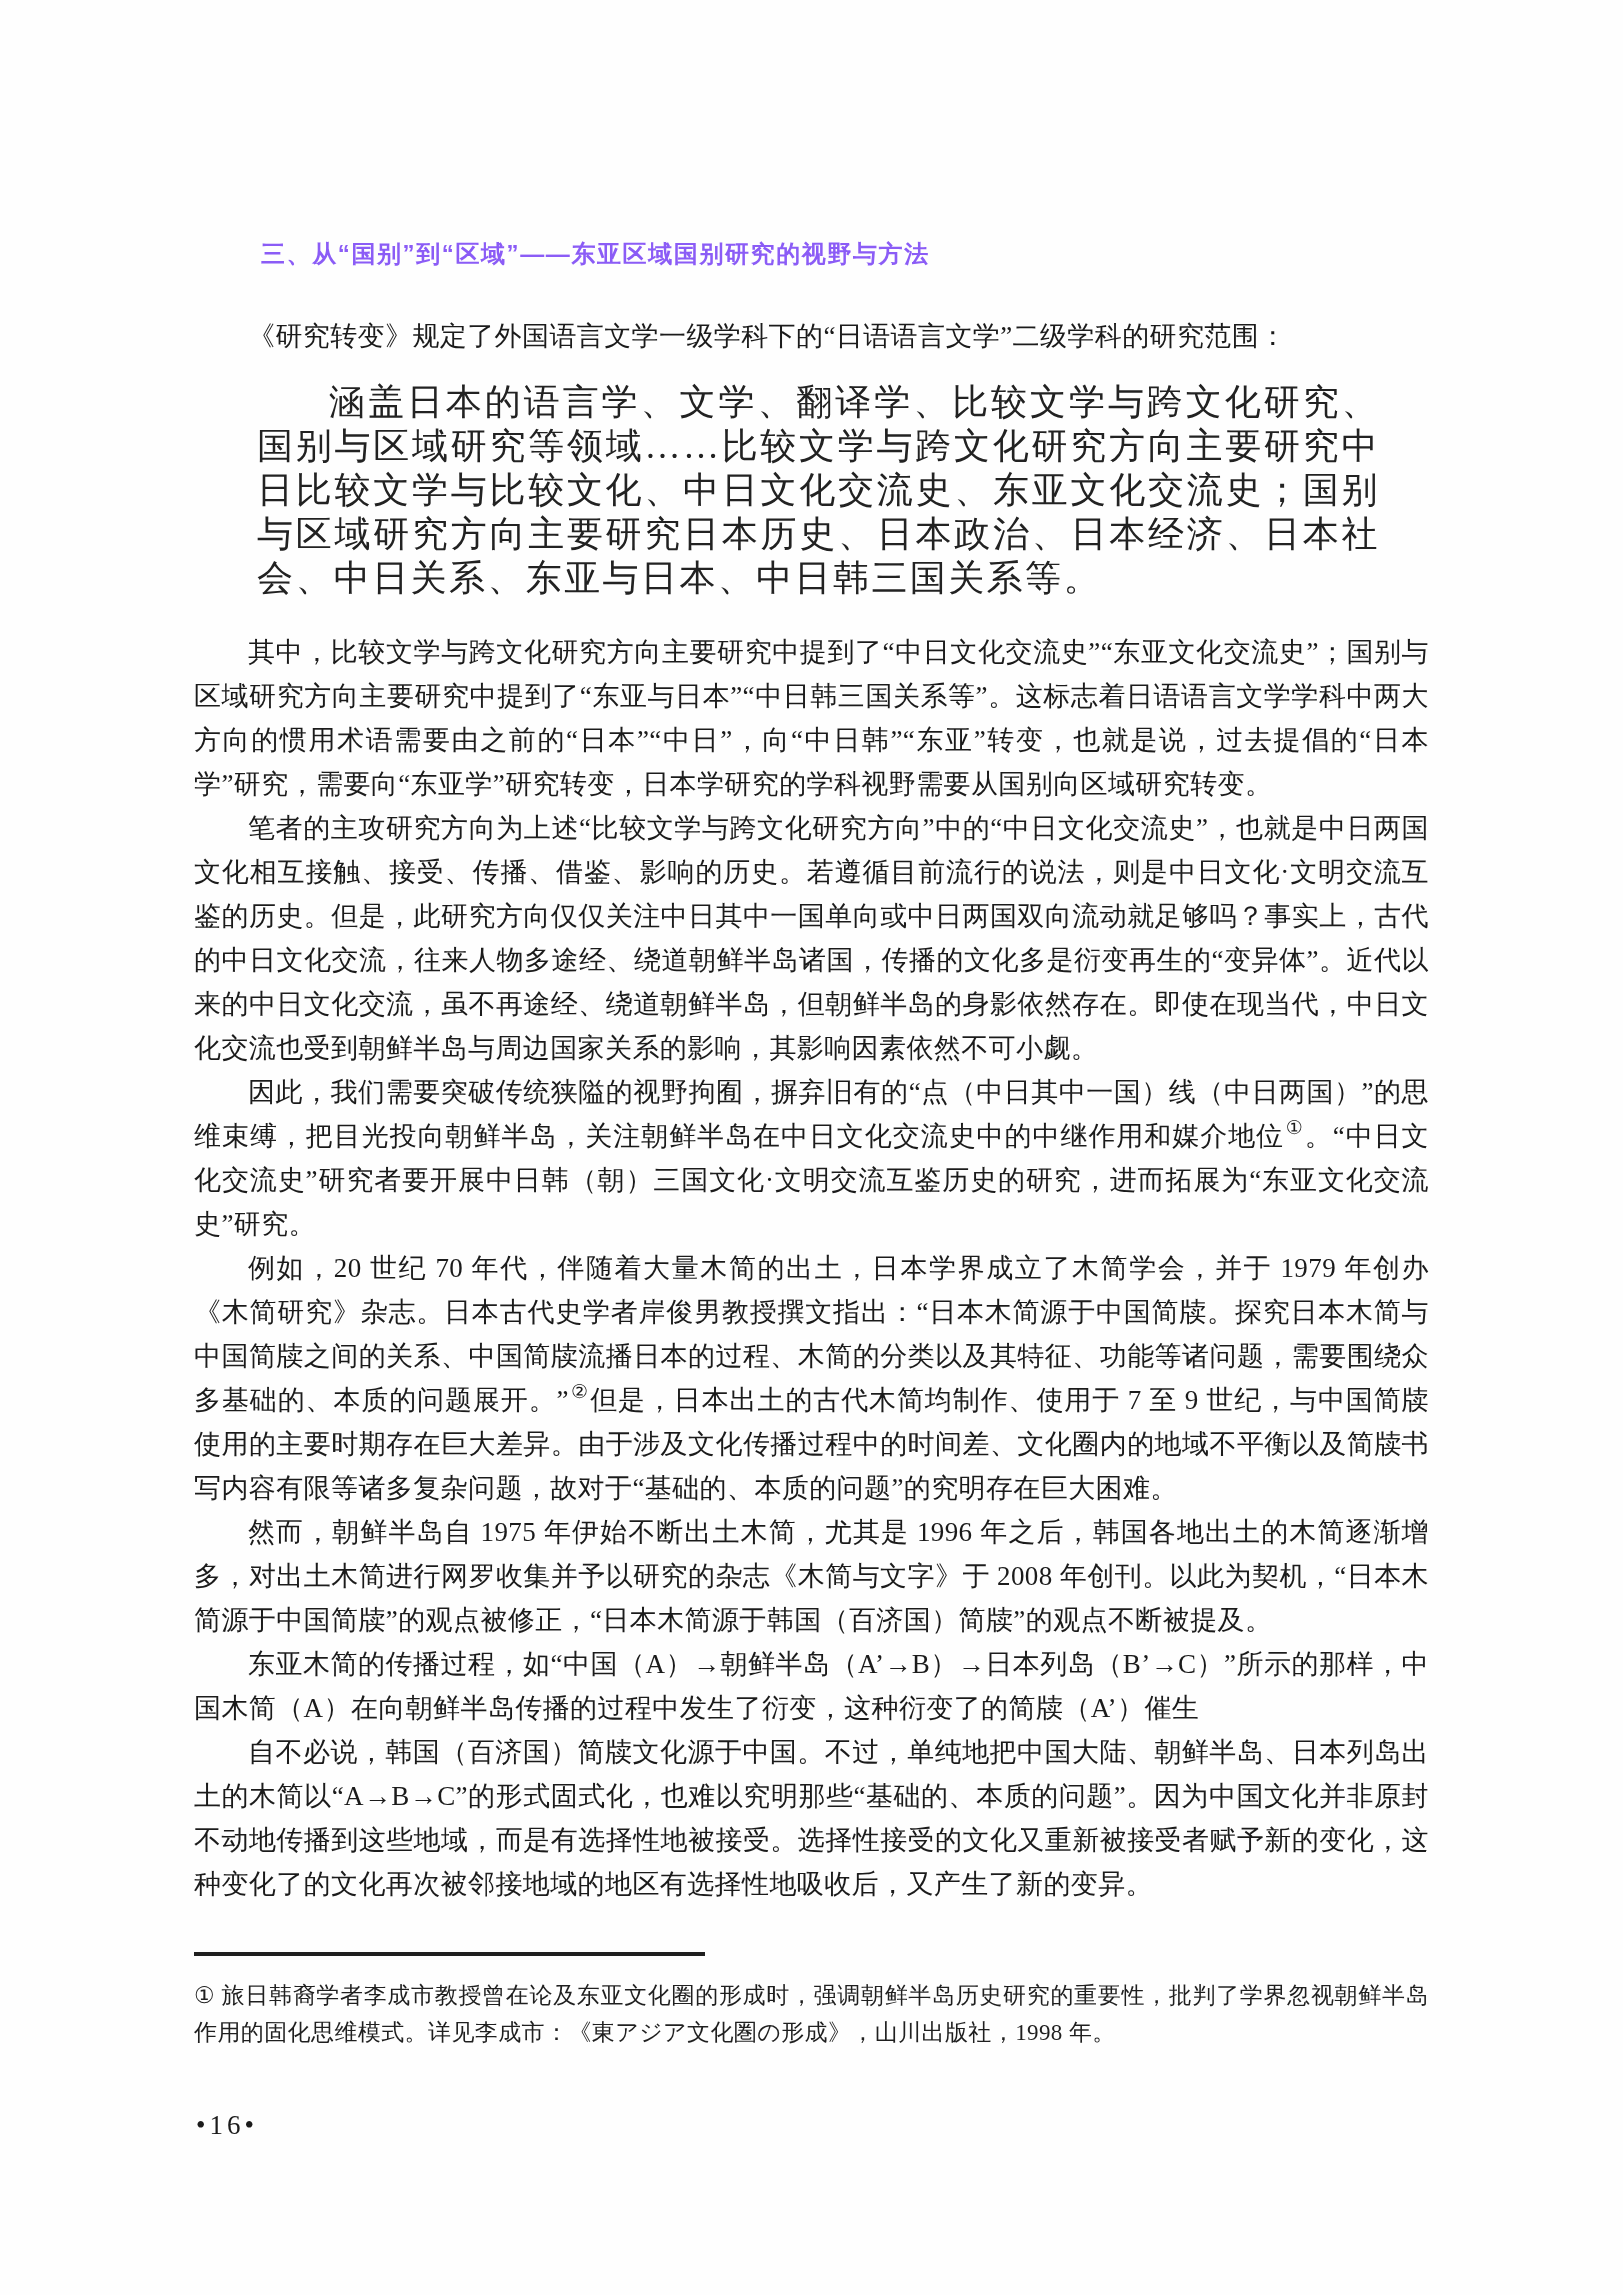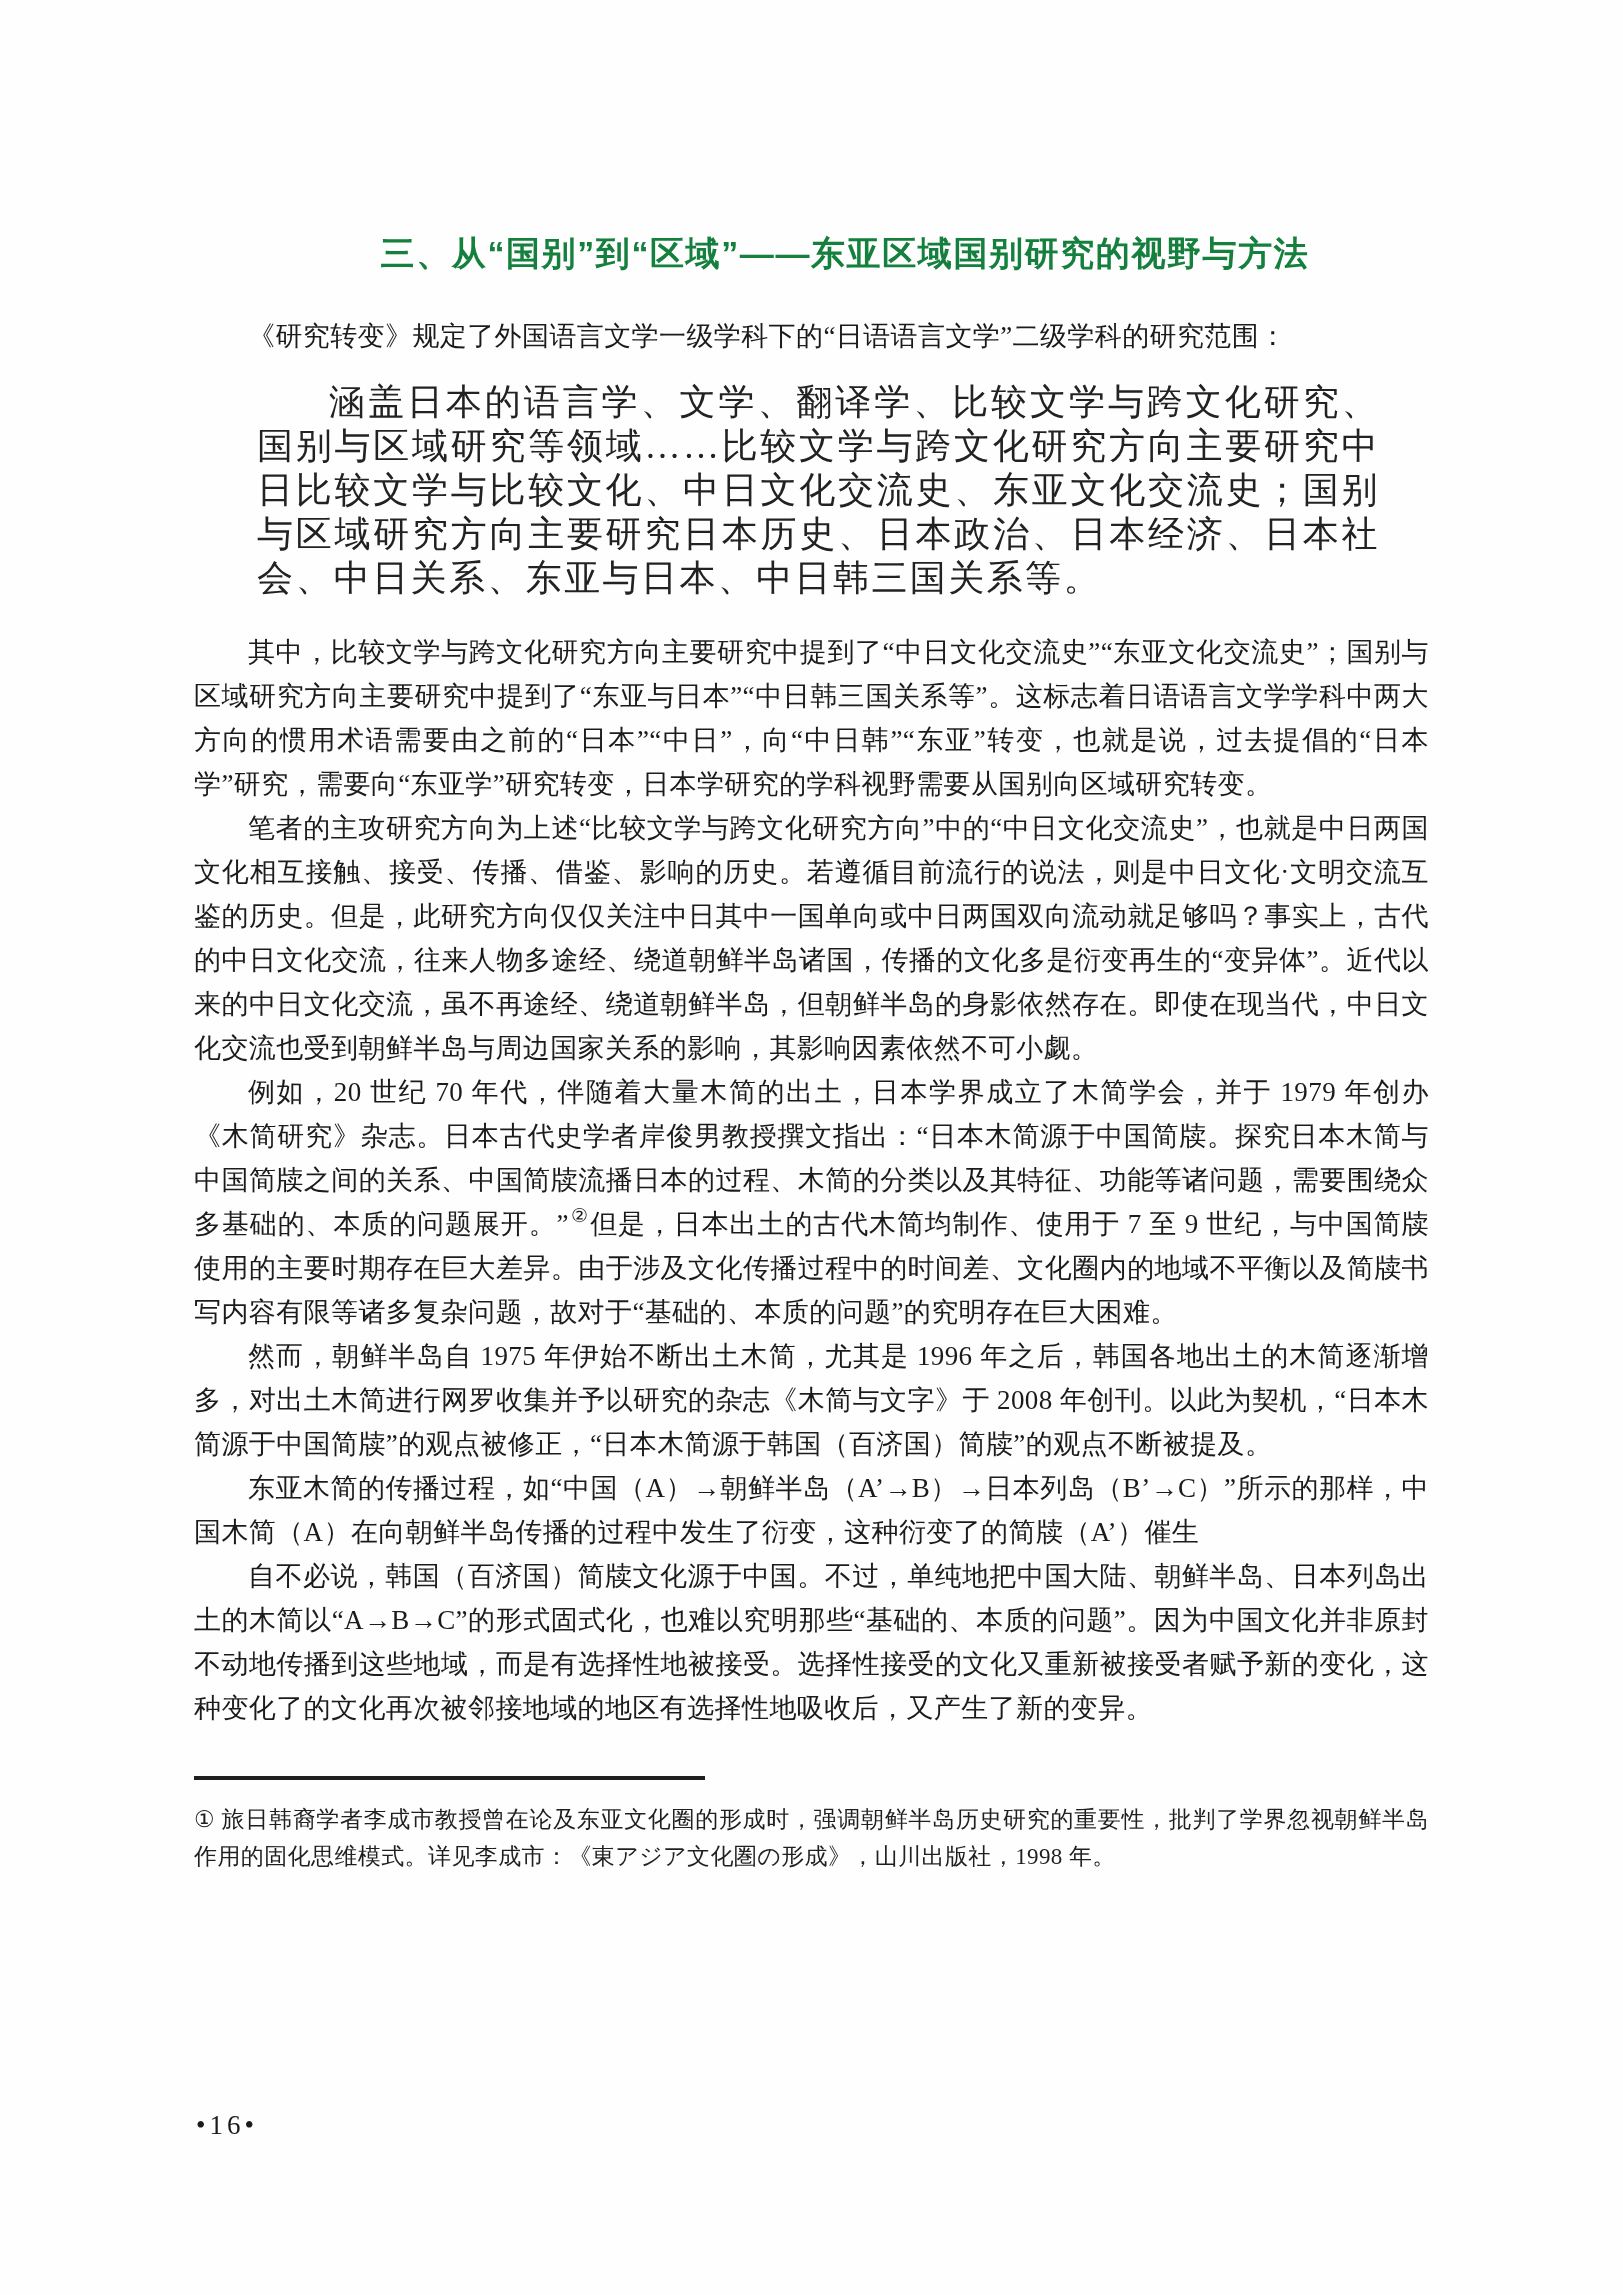--- a/index.html
+++ b/index.html
@@ -20,25 +20,25 @@
     top: 0;
     width: 1235px;
     padding-top: 233px;
     text-align: justify;
   }
   .section-title {
     margin: 0 0 40px 0;
     padding-left: 67px;
     font-family: "Liberation Sans", "DejaVu Sans", sans-serif;
     font-weight: 700;
-    font-size: 34px;
+    font-size: 24px;
     line-height: 41px;
     letter-spacing: 1.6px;
-    color: #15803d;
-    text-align: center;
+    color: #8b5cf6;
+    text-align: left;
   }
   .body-text {
     font-size: 27px;
     line-height: 44px;
     letter-spacing: 0.4px;
   }
   p.para {
     margin: 0;
     text-indent: 2em;
   }
@@ -91,20 +91,21 @@
     <h1 class="section-title">三、从“国别”到“区域”——东亚区域国别研究的视野与方法</h1>
 
     <p class="para">《研究转变》规定了外国语言文学一级学科下的“日语语言文学”二级学科的研究范围：</p>
 
     <div class="block-quote">涵盖日本的语言学、文学、翻译学、比较文学与跨文化研究、国别与区域研究等领域……比较文学与跨文化研究方向主要研究中日比较文学与比较文化、中日文化交流史、东亚文化交流史；国别与区域研究方向主要研究日本历史、日本政治、日本经济、日本社会、中日关系、东亚与日本、中日韩三国关系等。</div>
 
     <p class="para">其中，比较文学与跨文化研究方向主要研究中提到了“中日文化交流史”“东亚文化交流史”；国别与区域研究方向主要研究中提到了“东亚与日本”“中日韩三国关系等”。这标志着日语语言文学学科中两大方向的惯用术语需要由之前的“日本”“中日”，向“中日韩”“东亚”转变，也就是说，过去提倡的“日本学”研究，需要向“东亚学”研究转变，日本学研究的学科视野需要从国别向区域研究转变。</p>
 
     <p class="para">笔者的主攻研究方向为上述“比较文学与跨文化研究方向”中的“中日文化交流史”，也就是中日两国文化相互接触、接受、传播、借鉴、影响的历史。若遵循目前流行的说法，则是中日文化·文明交流互鉴的历史。但是，此研究方向仅仅关注中日其中一国单向或中日两国双向流动就足够吗？事实上，古代的中日文化交流，往来人物多途经、绕道朝鲜半岛诸国，传播的文化多是衍变再生的“变异体”。近代以来的中日文化交流，虽不再途经、绕道朝鲜半岛，但朝鲜半岛的身影依然存在。即使在现当代，中日文化交流也受到朝鲜半岛与周边国家关系的影响，其影响因素依然不可小觑。</p>
 
+    <p class="para"><span>因此，我们需要突破传统狭隘的视野拘囿，摒弃旧有的“点（中日其中一国）线（中日两国）”的思维束缚，把目光投向朝鲜半岛，关注朝鲜半岛在中日文化交流史中的中继作用和媒介地位</span><sup class="fn-ref">①</sup><span>。“中日文化交流史”研究者要开展中日韩（朝）三国文化·文明交流互鉴历史的研究，进而拓展为“东亚文化交流史”研究。</span></p>
 
     <p class="para"><span>例如，20 世纪 70 年代，伴随着大量木简的出土，日本学界成立了木简学会，并于 1979 年创办《木简研究》杂志。日本古代史学者岸俊男教授撰文指出：“日本木简源于中国简牍。探究日本木简与中国简牍之间的关系、中国简牍流播日本的过程、木简的分类以及其特征、功能等诸问题，需要围绕众多基础的、本质的问题展开。”</span><sup class="fn-ref">②</sup><span>但是，日本出土的古代木简均制作、使用于 7 至 9 世纪，与中国简牍使用的主要时期存在巨大差异。由于涉及文化传播过程中的时间差、文化圈内的地域不平衡以及简牍书写内容有限等诸多复杂问题，故对于“基础的、本质的问题”的究明存在巨大困难。</span></p>
 
     <p class="para">然而，朝鲜半岛自 1975 年伊始不断出土木简，尤其是 1996 年之后，韩国各地出土的木简逐渐增多，对出土木简进行网罗收集并予以研究的杂志《木简与文字》于 2008 年创刊。以此为契机，“日本木简源于中国简牍”的观点被修正，“日本木简源于韩国（百济国）简牍”的观点不断被提及。</p>
 
     <p class="para">东亚木简的传播过程，如“中国（A）→朝鲜半岛（A’→B）→日本列岛（B’→C）”所示的那样，中国木简（A）在向朝鲜半岛传播的过程中发生了衍变，这种衍变了的简牍（A’）催生</p>
 
     <p class="para">自不必说，韩国（百济国）简牍文化源于中国。不过，单纯地把中国大陆、朝鲜半岛、日本列岛出土的木简以“A→B→C”的形式固式化，也难以究明那些“基础的、本质的问题”。因为中国文化并非原封不动地传播到这些地域，而是有选择性地被接受。选择性接受的文化又重新被接受者赋予新的变化，这种变化了的文化再次被邻接地域的地区有选择性地吸收后，又产生了新的变异。</p>
 
     <div class="footnote-sep"></div>

